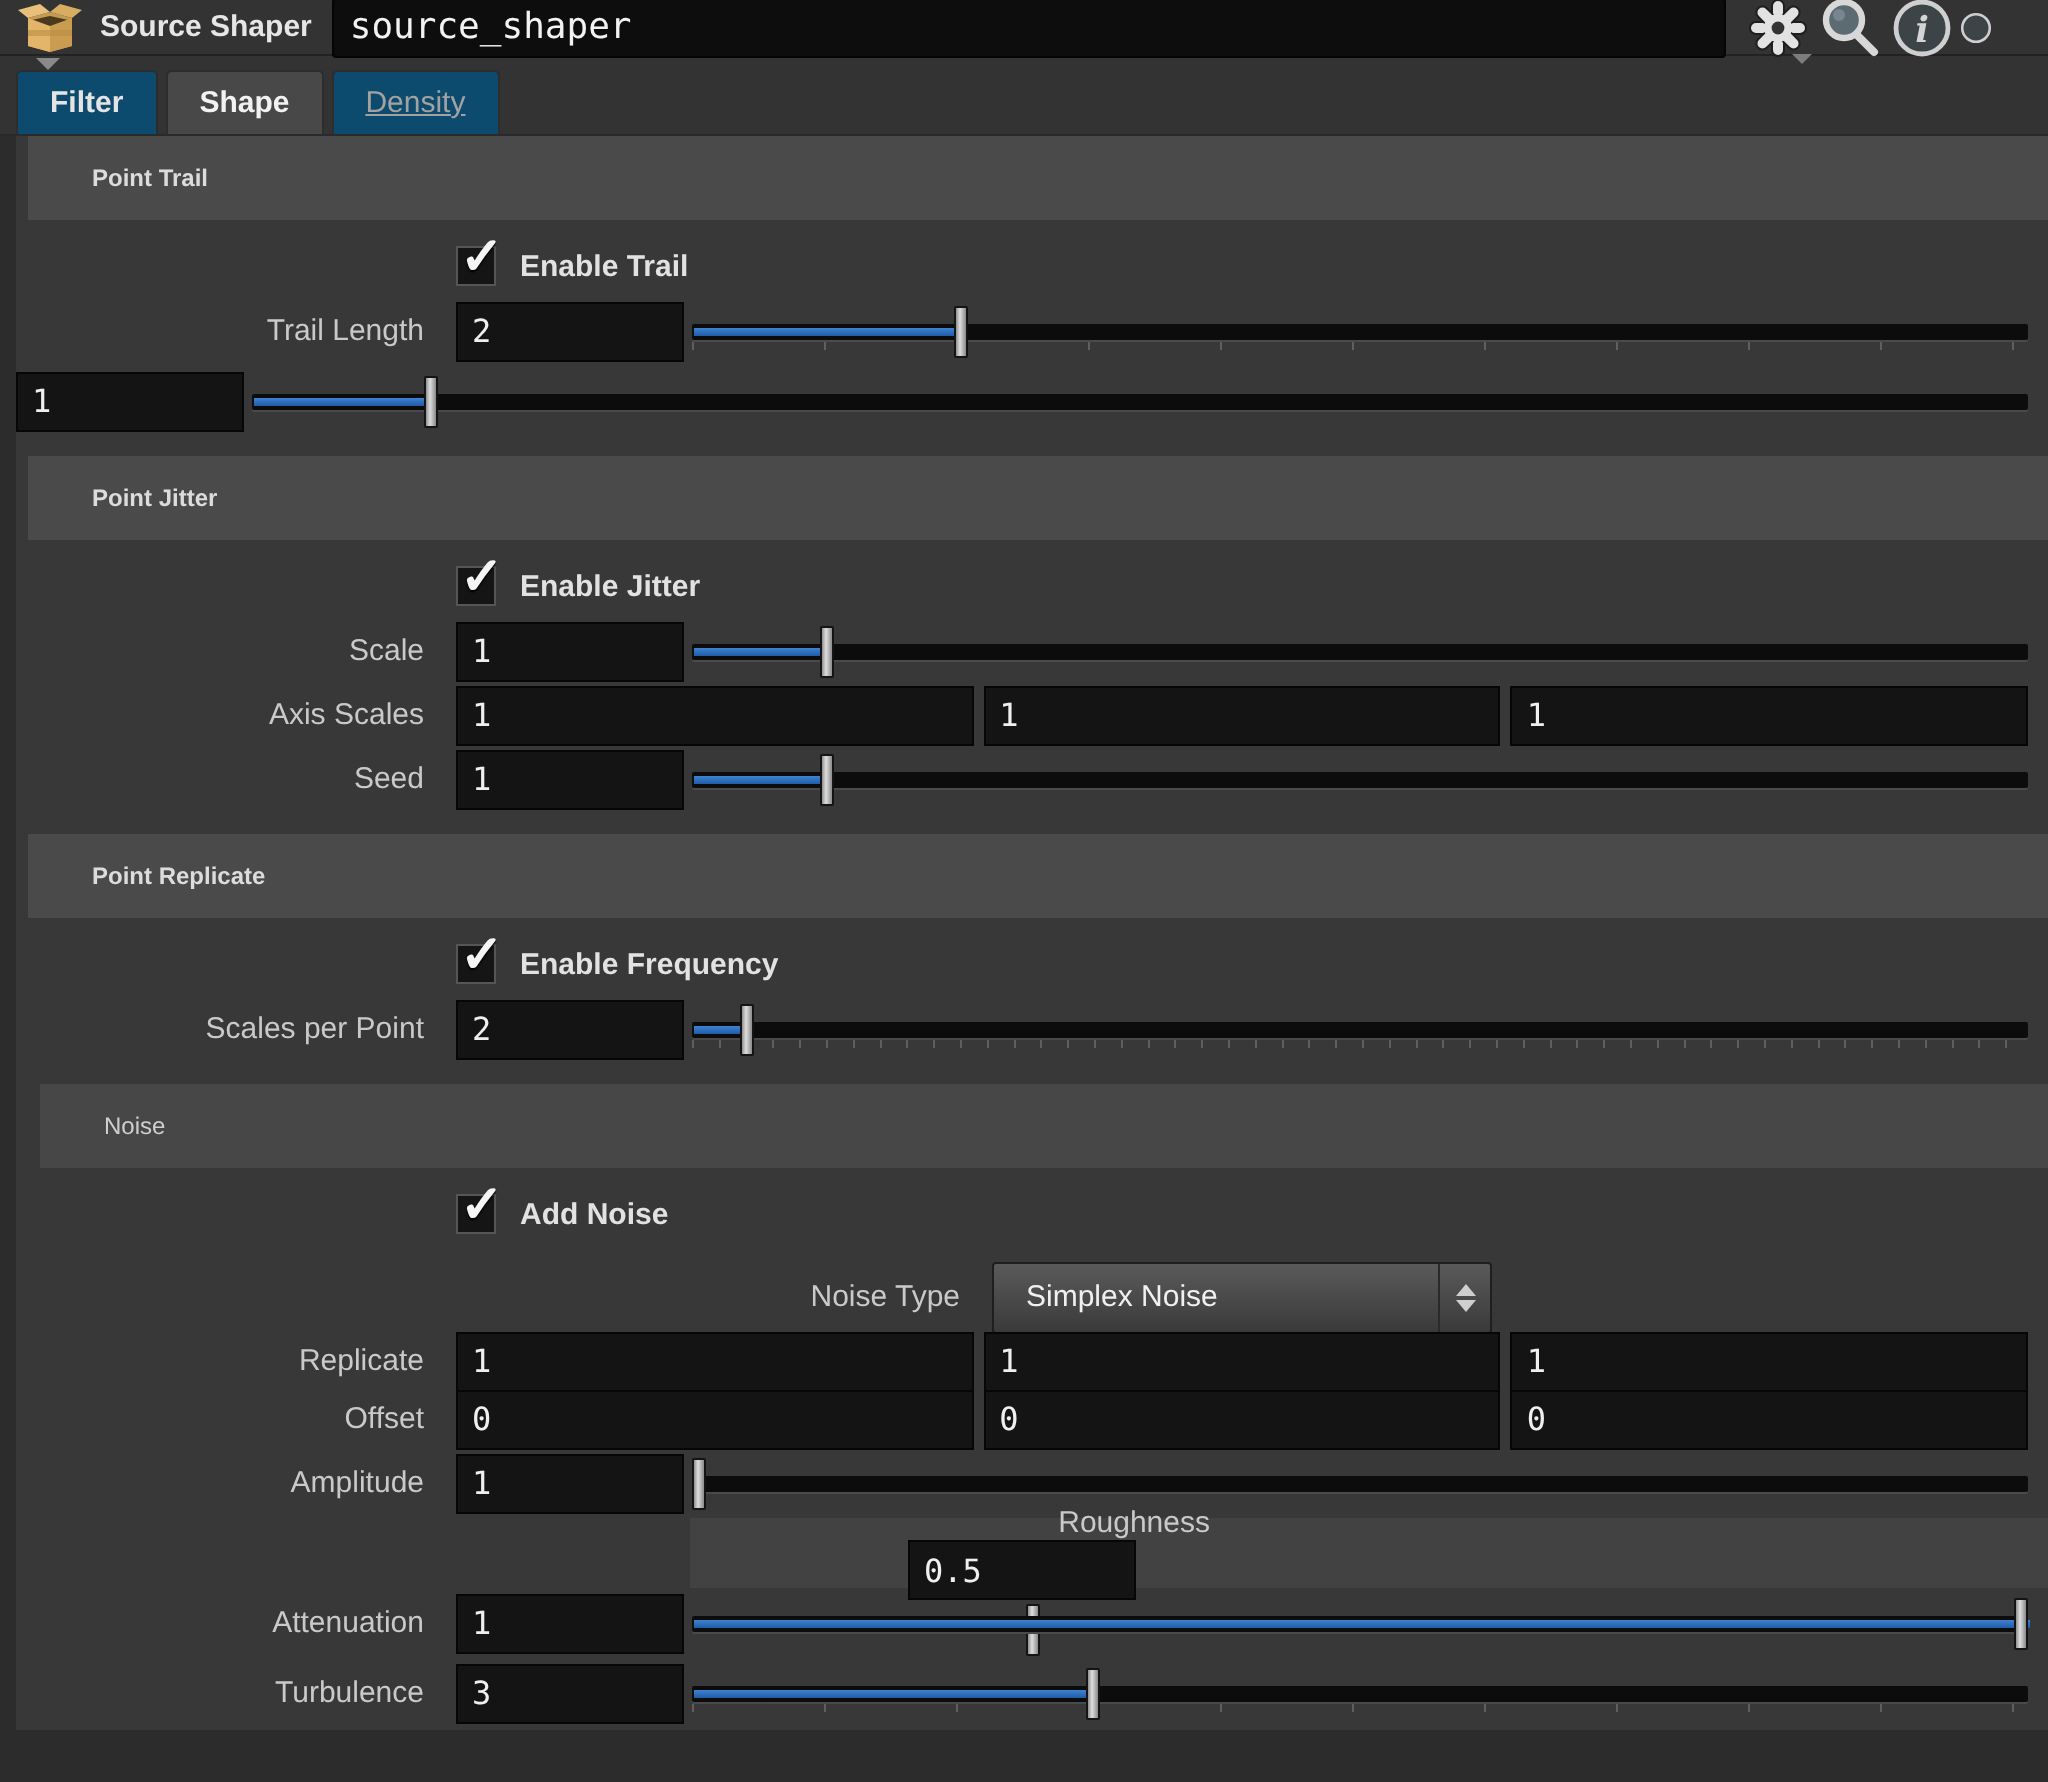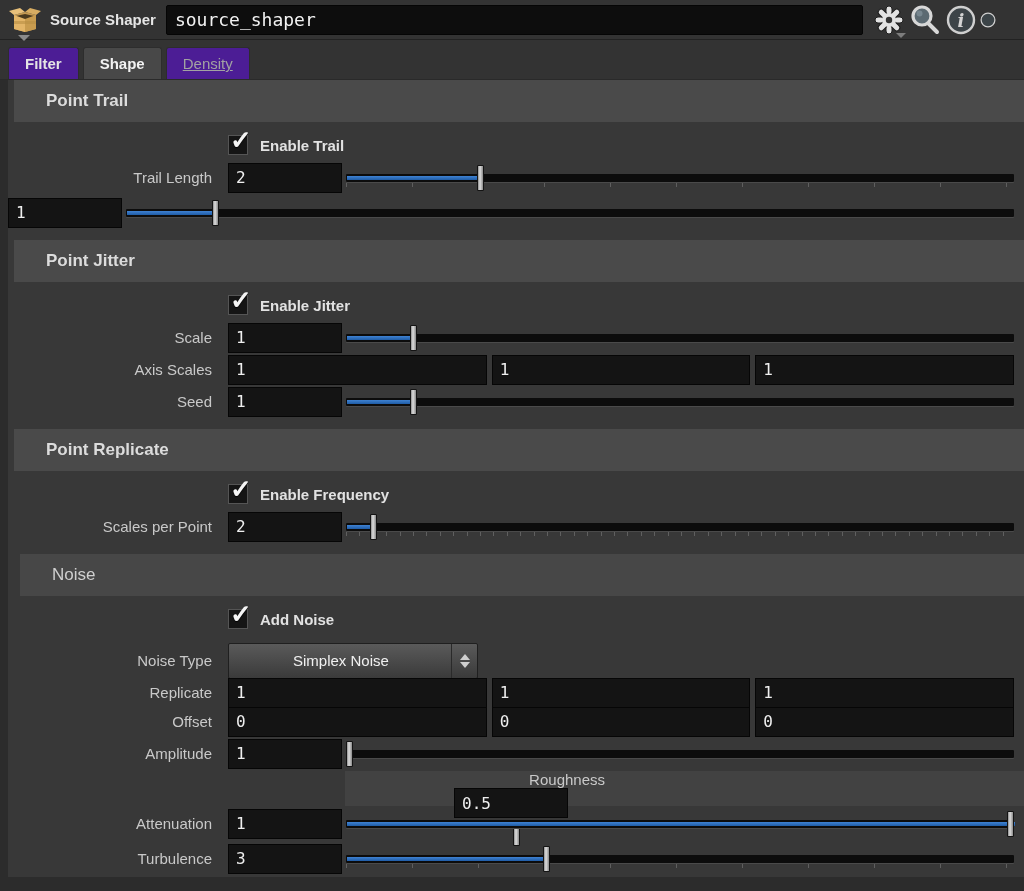--- a/index.html
+++ b/index.html
@@ -6,21 +6,21 @@
   html,body { width:1024px; height:891px; }
   body {
     background:#2c2c2c;
     font-family:"Liberation Sans", sans-serif;
     color:#cccccc;
     overflow:hidden;
   }
 
   
   .topbar {
-    height:40px; background:#333333;
+    height:28px; background:#333333;
     display:flex; align-items:center;
     padding:0 6px 0 8px;
     border-bottom:1px solid #222;
     position:relative;
   }
   .nodeicon-wrap { position:relative; width:34px; height:34px; margin-right:8px; flex:none; }
   .nodeicon-wrap svg { display:block; }
   .node-menu-arrow {
     position:absolute; left:10px; bottom:-4px;
     width:0; height:0;
@@ -51,21 +51,21 @@
 
   
   .tabbar {
     height:40px; background:#333333;
     display:flex; align-items:flex-end;
     padding:0 0 0 8px;
     border-bottom:1px solid #2a2a2a;
   }
   .tab {
     height:32px; padding:0 16px; margin-right:4px;
-    background:#4c1d95; color:#e4e4e4;
+    background:#0c4a6e; color:#e4e4e4;
     font-size:15px; font-weight:bold;
     display:flex; align-items:center;
     border-radius:3px 3px 0 0;
     border:1px solid #2d2d2d; border-bottom:none;
     cursor:pointer;
   }
   .tab.active { background:#484848; color:#f2f2f2; }
   .tab.dim { font-weight:normal; color:#a2a2a2;text-decoration:underline; }
 
   
@@ -73,29 +73,29 @@
     margin-left:8px;
     background:#383838;
     height:797px;
     position:relative;
   }
   .sec-header {
     margin-left:6px; height:42px;
     background:#4a4a4a;
     display:flex; align-items:center;
     padding-left:32px;
-    font-size:17px; font-weight:bold; color:#dcdcdc;
+    font-size:12px; font-weight:bold; color:#dcdcdc;
   }
   .sec-header.sub {
     margin-left:12px; background:#474747;
     font-weight:normal; color:#cfcfcf;
   }
   .sec-body { padding:8px 0 10px 0; }
 
-  .row { display:flex; align-items:center; height:35px; padding-right:10px; }
+  .row { display:flex; align-items:center; height:35px; padding-right:10px;justify-content:center; }
   .row.short { height:29px; }
   .row .label {
     width:220px; flex:none; text-align:right;
     padding-right:16px; font-size:15px; color:#c9c9c9;
     white-space:nowrap;
   }
   .row.hl { background-image:linear-gradient(90deg, transparent 337px, #424242 337px);flex-direction:column; }
 
   .pfield {
     width:114px; height:30px; flex:none;
@@ -149,21 +149,21 @@
   .ticks.dense {
     background-image:repeating-linear-gradient(90deg, #7f7f7f 0 1px, transparent 1px 13.4px);
   }
 
   
   .dropdown {
     width:250px; height:36px; flex:none;
     background:linear-gradient(#5a5a5a,#3a3a3a);
     border:1px solid #1f1f1f; border-radius:2px;
     display:flex; align-items:center; cursor:pointer;
-    color:#f0f0f0; font-size:15px;padding-left:48px;
+    color:#f0f0f0; font-size:15px;
   }
   .dropdown .dtext { flex:1; padding-left:16px; }
   .dropdown .darrows {
     width:26px; align-self:stretch;
     border-left:1px solid #2a2a2a;
     display:flex; flex-direction:column; align-items:center; justify-content:center; gap:2px;
   }
   .darrows .up, .darrows .down { width:0; height:0; border-left:5px solid transparent; border-right:5px solid transparent; }
   .darrows .up { border-bottom:6px solid #cfcfcf; }
   .darrows .down { border-top:6px solid #cfcfcf; }

